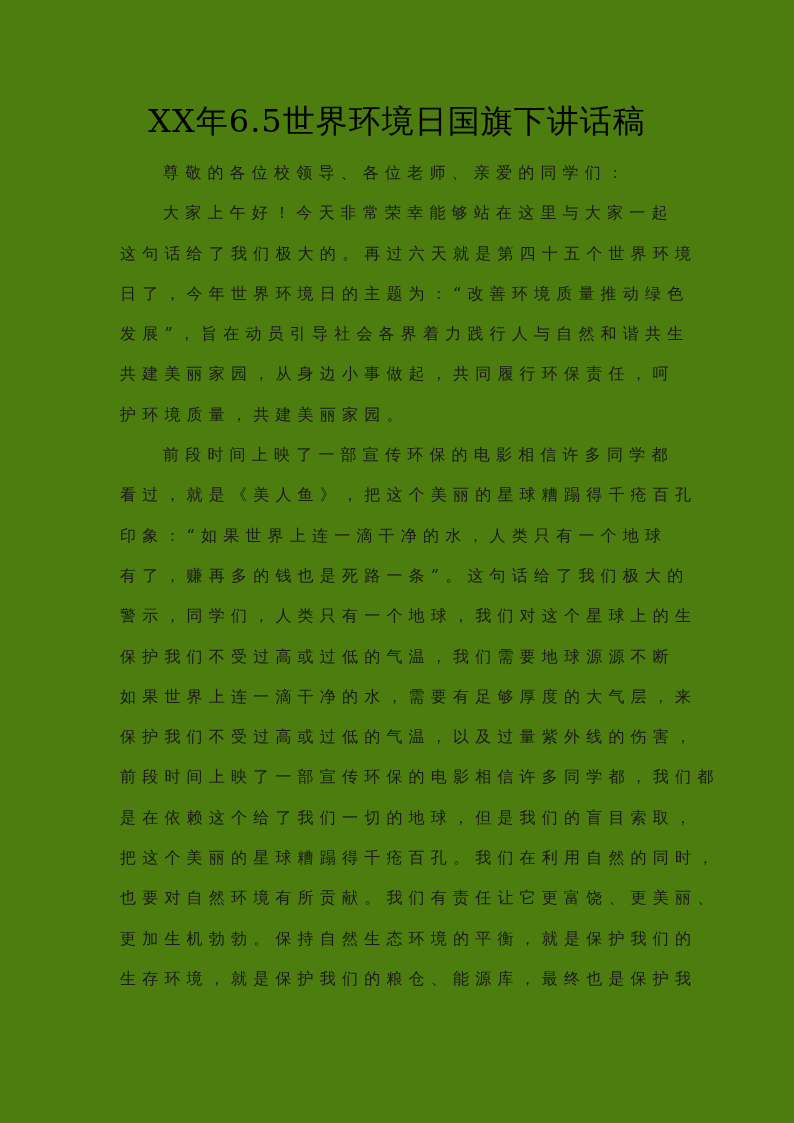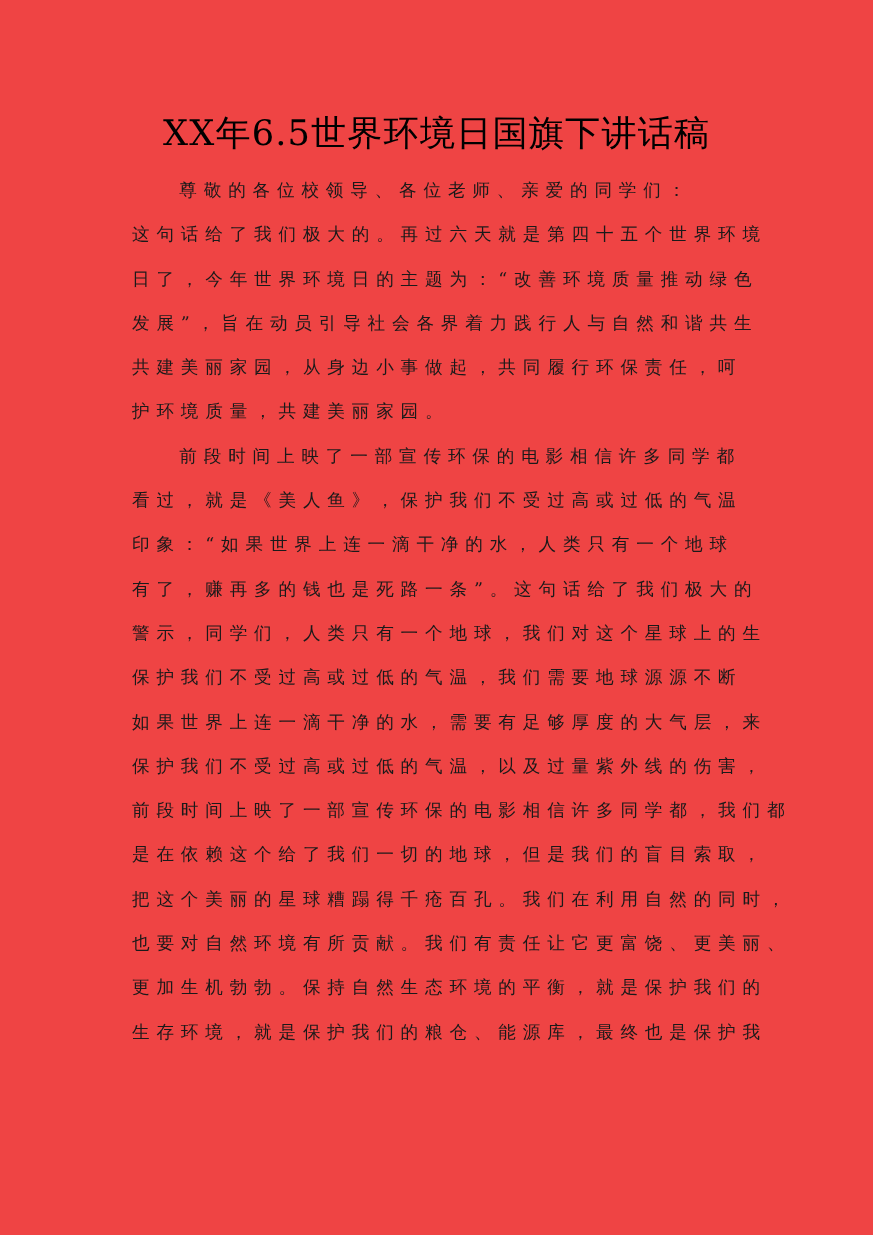--- a/index.html
+++ b/index.html
@@ -13,21 +13,21 @@
       position: relative;
       overflow: hidden;
       font-family: "DejaVu Serif", "Liberation Serif", serif;
       color: #111111;
     }
     .page {
       position: absolute;
       left: 0; top: 0;
       width: 794px;
       height: 1123px;
-      background: #ef4444;
+      background: #4d7c0f;
     }
     .title {
       position: absolute;
       left: 0;
       width: 794px;
       top: 96px;
       height: 50px;
       text-align: center;
       font-size: 32px;
       line-height: 50px;
@@ -58,30 +58,31 @@
 </head>
 <body>
 
 <div class="page">
   <h1 class="title">XX年6.5世界环境日国旗下讲话稿</h1>
 
   <div class="body-text">
     <span class="line indent">尊敬的各位校领导、各位老师、亲爱的同学们：</span>
 
     <div>
+      <span class="line indent">大家上午好！今天非常荣幸能够站在这里与大家一起</span>
       <span class="line">这句话给了我们极大的。再过六天就是第四十五个世界环境</span>
       <span class="line">日了，今年世界环境日的主题为：“改善环境质量推动绿色</span>
       <span class="line">发展”，旨在动员引导社会各界着力践行人与自然和谐共生</span>
       <span class="line">共建美丽家园，从身边小事做起，共同履行环保责任，呵</span>
       <span class="line">护环境质量，共建美丽家园。</span>
     </div>
 
     <div>
       <span class="line indent">前段时间上映了一部宣传环保的电影相信许多同学都</span>
-      <span class="line">看过，就是《美人鱼》，保护我们不受过高或过低的气温</span>
+      <span class="line">看过，就是《美人鱼》，把这个美丽的星球糟蹋得千疮百孔</span>
       <span class="line">印象：“如果世界上连一滴干净的水，人类只有一个地球</span>
       <span class="line">有了，赚再多的钱也是死路一条”。这句话给了我们极大的</span>
       <span class="line">警示，同学们，人类只有一个地球，我们对这个星球上的生</span>
       <span class="line">保护我们不受过高或过低的气温，我们需要地球源源不断</span>
       <span class="line">如果世界上连一滴干净的水，需要有足够厚度的大气层，来</span>
       <span class="line">保护我们不受过高或过低的气温，以及过量紫外线的伤害，</span>
       <span class="line">前段时间上映了一部宣传环保的电影相信许多同学都，我们都</span>
       <span class="line">是在依赖这个给了我们一切的地球，但是我们的盲目索取，</span>
       <span class="line">把这个美丽的星球糟蹋得千疮百孔。我们在利用自然的同时，</span>
       <span class="line">也要对自然环境有所贡献。我们有责任让它更富饶、更美丽、</span>

